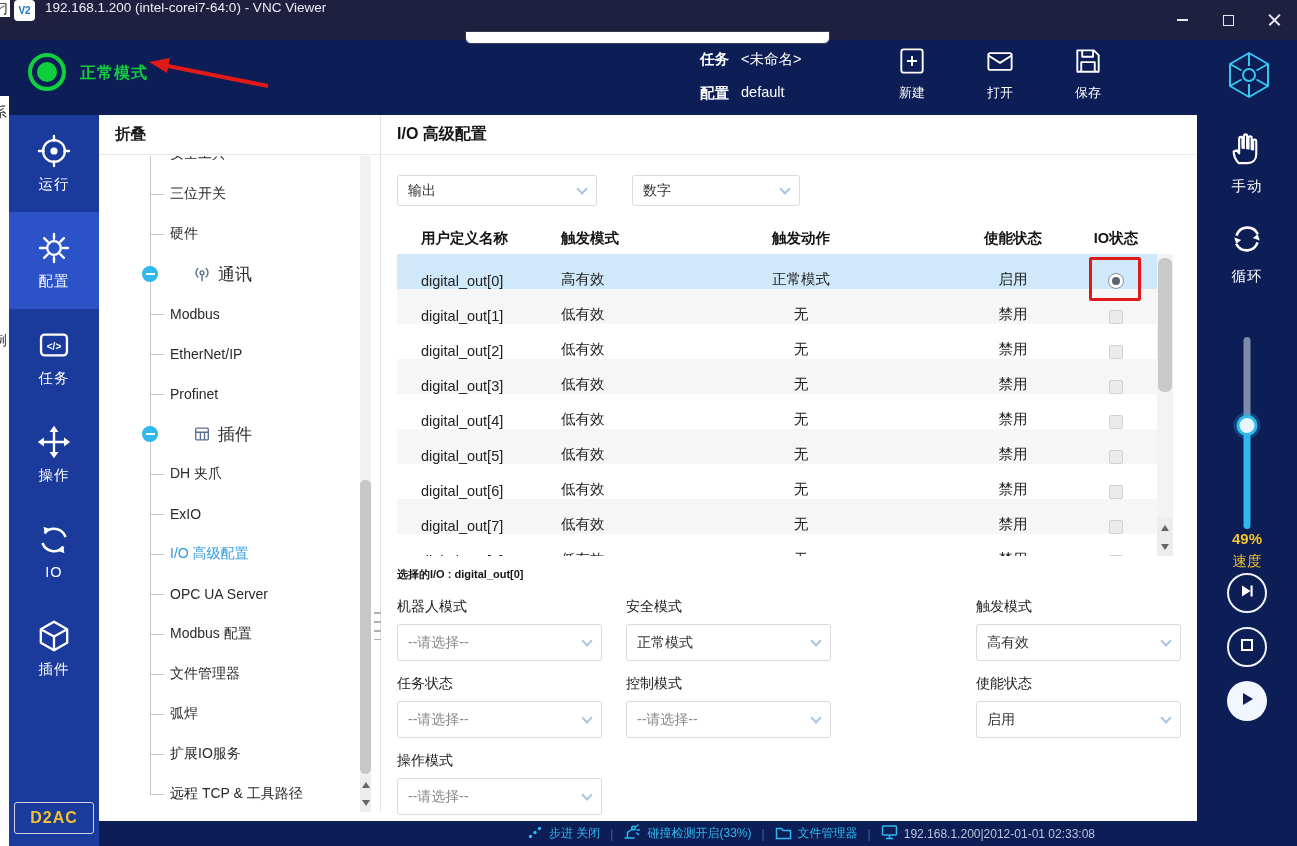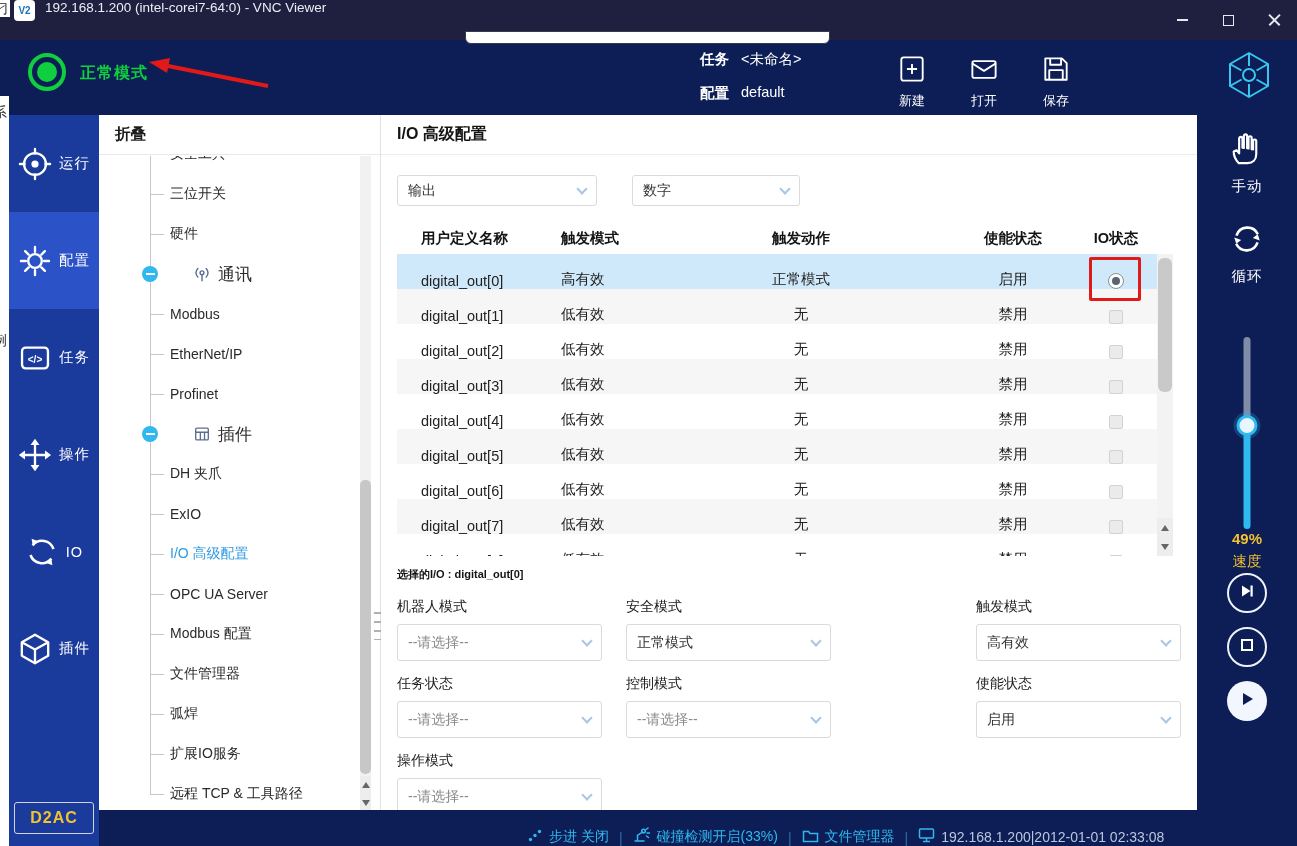--- a/index.html
+++ b/index.html
@@ -24,55 +24,55 @@
   .vnc-tab{position:absolute;left:465px;top:31px;width:365px;height:13px;background:#fff;border:1px solid #39394d;border-radius:0 0 6px 6px;z-index:6}
 
   
   .appheader{position:absolute;left:0;top:40px;width:100%;height:75px;background:var(--navy);z-index:4}
   .mode-indicator{position:absolute;left:28px;top:13px;width:38px;height:38px;border:4.5px solid var(--green);border-radius:50%}
   .mode-indicator::after{content:"";position:absolute;inset:5px;background:var(--green);border-radius:50%}
   .mode-label{position:absolute;left:80px;top:23px;font-size:16px;font-weight:bold;color:var(--green);letter-spacing:1px}
   .kv{position:absolute;left:700px;display:flex;gap:12px;color:#fff;font-size:14.5px}
   .kv .k{font-weight:bold}
   .kv-task{top:10px}.kv-config{top:44px}
-  .header-actions{position:absolute;left:890px;top:14px;display:flex;gap:28px}
+  .header-actions{position:absolute;left:890px;top:6px;display:flex;gap:44px}
   .header-action{display:flex;flex-direction:column;align-items:center;gap:4px;cursor:pointer;min-width:44px}
   .header-action .ha-label{color:#fff;font-size:13px}
   .brand-logo{position:absolute;right:22px;top:9px}
 
   
   .left-strip{position:absolute;left:0;top:96px;width:9px;bottom:0;background:#fff;z-index:4}
   .frag{position:absolute;left:0;width:9px;overflow:hidden;color:#333;font-size:14px}
   .frag span{margin-left:-7px;display:block}
   .frag-top{position:absolute;left:0;top:0;width:10px;height:17px;background:#fff;overflow:hidden;z-index:7;color:#222;font-size:13px}
   .frag-top span{margin-left:-5px;display:block}
 
   
   .sidebar{position:absolute;left:9px;top:115px;width:90px;bottom:0;background:var(--royal);display:flex;flex-direction:column;z-index:3}
-  .side-item{height:97px;display:flex;flex-direction:row;align-items:center;justify-content:center;gap:7px;color:#fff;cursor:pointer}
+  .side-item{height:97px;display:flex;flex-direction:column;align-items:center;justify-content:center;gap:7px;color:#fff;cursor:pointer}
   .side-item.active{background:var(--royalactive)}
   .side-label{font-size:14.5px;letter-spacing:1px}
   .side-icon svg{display:block}
   .sidebar-logo{position:absolute;left:5px;right:5px;bottom:12px;height:32px;border:1.5px solid #cfd4e0;border-radius:3px;display:flex;align-items:center;justify-content:center;color:var(--yellow);font-weight:bold;font-size:16px;letter-spacing:1px;background:var(--royal)}
 
   
   .rsidebar{position:absolute;right:0;top:115px;width:100px;bottom:0;background:var(--navy);z-index:3}
   .r-item{position:absolute;left:0;width:100%;display:flex;flex-direction:column;align-items:center;gap:6px;color:#fff}
   .r-item .r-label{font-size:14.5px;letter-spacing:1px}
   .r-manual{top:14px}.r-loop{top:106px}
   .slider-track{position:absolute;left:50%;transform:translateX(-50%);top:222px;width:7px;height:192px;border-radius:4px;background:linear-gradient(to bottom,#7e8ca8 0 46%,var(--accent) 46% 100%);cursor:pointer}
   .slider-handle{position:absolute;left:50%;top:300px;transform:translateX(-50%);width:21px;height:21px;border-radius:50%;background:#e9f6ff;border:3px solid var(--accent);box-shadow:0 0 0 3px rgba(41,181,240,.25);cursor:grab}
   .speed-pct{position:absolute;top:415px;width:100%;text-align:center;color:var(--yellow);font-weight:bold;font-size:15px}
   .speed-label{position:absolute;top:437px;width:100%;text-align:center;color:var(--yellow);font-size:14.5px}
   .pb{position:absolute;left:50%;transform:translateX(-50%);width:40px;height:40px;border-radius:50%;border:2px solid #edf2fb;display:flex;align-items:center;justify-content:center;cursor:pointer}
   .pb-next{top:458px}.pb-stop{top:512px}
   .pb-play{top:566px;background:#f2f6ff;border:none}
 
   
-  .statusbar{position:absolute;left:99px;right:100px;bottom:0;height:36px;background:var(--navy);display:flex;align-items:flex-end;font-size:14px;padding-left:428px;z-index:3}
+  .statusbar{position:absolute;left:99px;right:100px;bottom:0;height:25px;background:var(--navy);display:flex;align-items:center;font-size:12px;padding-left:428px;z-index:3}
   .status-group{display:flex;align-items:center;gap:6px;color:var(--accent);white-space:nowrap}
   .status-sep{color:#2e6da8;margin:0 10px}
   .conn{color:#b9c6de}
 
   
   .tree-panel{position:absolute;left:99px;top:115px;width:281px;bottom:34px;background:#fff;z-index:1}
   .tree-header{height:40px;border-bottom:1px solid #e8e8e8;display:flex;align-items:center;padding-left:16px;font-weight:bold;font-size:15.5px;color:#1c1c1c}
   .tree-body{position:absolute;top:41px;left:0;right:0;bottom:0;overflow:hidden}
   .tree-body::before{content:"";position:absolute;left:51px;top:0;height:638px;width:1px;background:#c6c6c6}
   .tree-item{height:40px;display:flex;align-items:center;position:relative;padding-left:71px;font-size:14px;color:#2a2a2a;cursor:pointer;white-space:nowrap}

